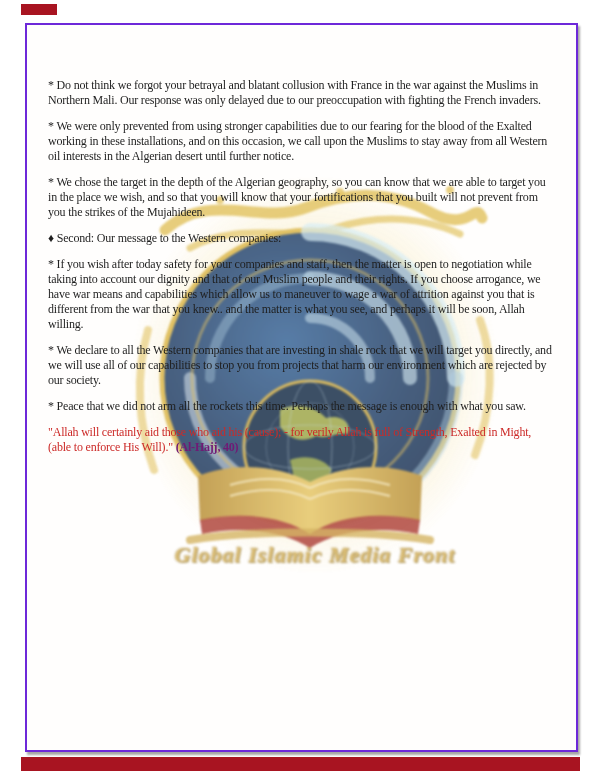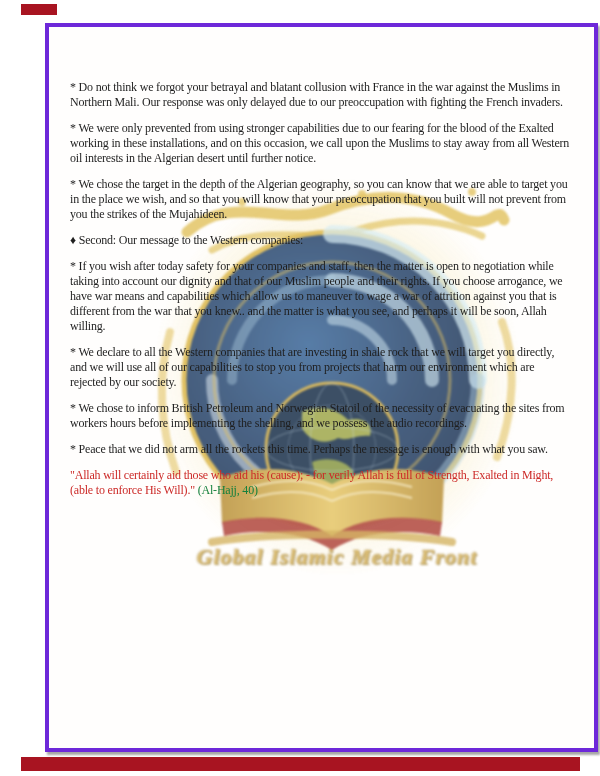--- a/index.html
+++ b/index.html
@@ -11,23 +11,22 @@
   .redaction-top {
     position:absolute; left:21px; top:4px; width:36px; height:11px;
     background:#a81421;
   }
   .redaction-bottom {
     position:absolute; left:21px; top:757px; width:559px; height:14px;
     background:#a81421;
   }
   .doc-frame {
     position:absolute; left:25px; top:23px; width:553px; height:729px;
-    box-sizing:border-box; border:4px solid #6d28d9; background:#fffefd;
+    box-sizing:border-box; border:2px solid #6d28d9; background:#fffefd;
     box-shadow:2px 3px 2px rgba(0,0,0,0.35);
-    margin-left:20px;
   }
   
   .watermark {
     position:absolute; left:103px; top:145px; width:370px; height:428px;
     z-index:1; opacity:.8; filter:blur(1px); pointer-events:none;
   }
   .watermark svg { display:block; }
   .watermark-caption {
     position:absolute; left:0; right:0; top:372px; text-align:center;
     font-weight:bold; font-style:italic; font-size:22px; letter-spacing:1px;
@@ -37,21 +36,21 @@
     font-family:"Liberation Serif","DejaVu Serif",serif;
   }
   
   .content {
     position:absolute; z-index:2; left:21px; right:24px; top:53px; bottom:16px;
     font-size:12px; line-height:15px; letter-spacing:-0.2px; color:#1f1f1f;
     text-align:left;
   }
   .content p { margin:0 0 11px 0; }
   .verse-red { color:#cc2a28; }
-  .verse-ref { color:#15803d; }
+  .verse-ref { color:#701a75;font-weight:bold; }
 </style>
 </head>
 <body>
 
 <div class="canvas">
 
   <div class="redaction-top"></div>
 
   <div class="doc-frame">
 
@@ -123,25 +122,24 @@
           <path d="M260,326 C225,316 200,319 180,329"></path>
         </g>
         <path d="M60,370 C120,360 240,360 300,370" fill="none" stroke="#caa23f" stroke-width="8" stroke-linecap="round" opacity=".8"></path>
       </svg>
       <div class="watermark-caption">Global Islamic Media Front</div>
     </div>
 
     <div class="content">
       <p>* Do not think we forgot your betrayal and blatant collusion with France in the war against the Muslims in Northern Mali. Our response was only delayed due to our preoccupation with fighting the French invaders.</p>
       <p>* We were only prevented from using stronger capabilities due to our fearing for the blood of the Exalted working in these installations, and on this occasion, we call upon the Muslims to stay away from all Western oil interests in the Algerian desert until further notice.</p>
-      <p>* We chose the target in the depth of the Algerian geography, so you can know that we are able to target you in the place we wish, and so that you will know that your preoccupation that you built will not prevent from you the strikes of the Mujahideen.</p>
+      <p>* We chose the target in the depth of the Algerian geography, so you can know that we are able to target you in the place we wish, and so that you will know that your fortifications that you built will not prevent from you the strikes of the Mujahideen.</p>
       <p>♦ Second: Our message to the Western companies:</p>
       <p>* If you wish after today safety for your companies and staff, then the matter is open to negotiation while taking into account our dignity and that of our Muslim people and their rights. If you choose arrogance, we have war means and capabilities which allow us to maneuver to wage a war of attrition against you that is different from the war that you knew.. and the matter is what you see, and perhaps it will be soon, Allah willing.</p>
       <p>* We declare to all the Western companies that are investing in shale rock that we will target you directly, and we will use all of our capabilities to stop you from projects that harm our environment which are rejected by our society.</p>
-      <p>* We chose to inform British Petroleum and Norwegian Statoil of the necessity of evacuating the sites from workers hours before implementing the shelling, and we possess the audio recordings.</p>
       <p>* Peace that we did not arm all the rockets this time. Perhaps the message is enough with what you saw.</p>
       <p><span class="verse-red">"Allah will certainly aid those who aid his (cause); - for verily Allah is full of Strength, Exalted in Might, (able to enforce His Will)."</span><span class="verse-ref"> (Al-Hajj, 40)</span></p>
     </div>
 
   </div>
 
   <div class="redaction-bottom"></div>
 
 </div>
 

